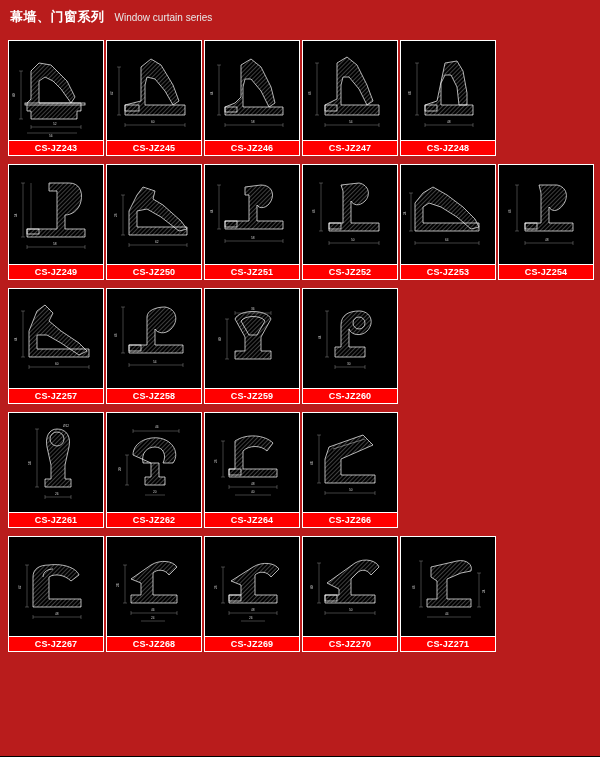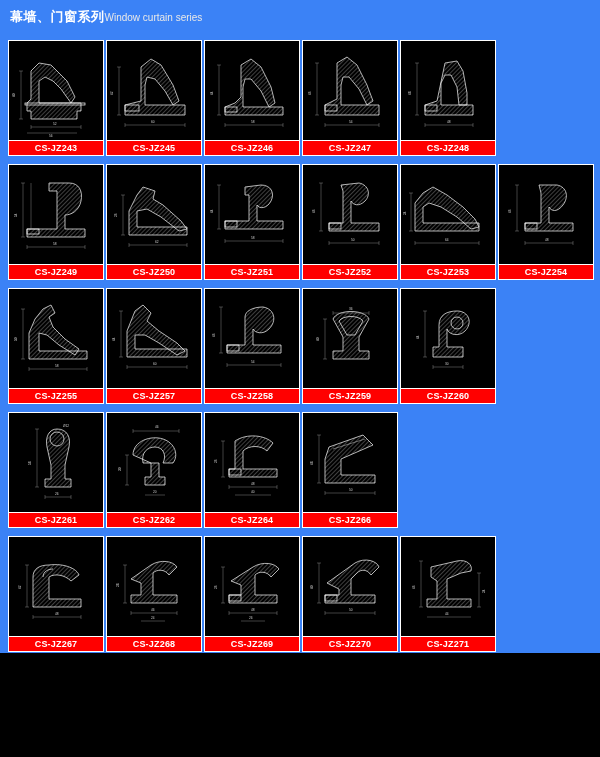--- a/index.html
+++ b/index.html
@@ -4,38 +4,39 @@
 <style>
   html,body{margin:0;padding:0;}
   body{
     width:600px;height:757px;
     background:#000;
     font-family:"Liberation Sans", sans-serif;
     overflow:hidden;
   }
   #page{
     position:relative;
-    width:600px;height:653px;
-    background:#3b82f6;
+    width:600px;height:756px;
+    background:#b91c1c;
     box-sizing:border-box;
   }
   .header{
     display:flex;
     align-items:baseline;
     padding:8px 10px 6px 10px;
   }
   .header .cn{
     color:#ffffff;
     font-size:13px;
     font-weight:bold;
     letter-spacing:0.5px;
   }
   .header .en{
     color:#e8e8e8;
     font-size:10px;
+    margin-left:10px;
     font-weight:normal;
   }
   .rows{
     padding:8px 8px;
   }
   .row{
     margin-bottom:8px;
   }
   .cells{
     display:flex;
@@ -392,45 +393,20 @@
           </div>
           <div class="label">CS-JZ254</div>
         </div>
 
       </div>
     </div>
 
     <div class="row">
       <div class="cells">
 
-        <div class="cell">
-          <div class="fig">
-            <svg viewBox="0 0 96 100" width="96" height="100">
-              <defs>
-                  <pattern id="h13" width="3" height="3" patternTransform="rotate(45)" patternUnits="userSpaceOnUse">
-                    <line x1="0" y1="0" x2="0" y2="3" stroke="#fff" stroke-width="0.5"></line>
-                  </pattern>
-                </defs>
-              <g stroke="#fff" fill="none" stroke-width="0.7">
-                <path d="M34 20 L42 16 L46 24 L40 28 L44 38 L56 50 L70 60 L66 66 L50 56 L38 46 L30 44 L30 62 L78 62 L78 70 L20 70 L20 44 L26 30 Z" fill="url(#h13)"></path>
-              </g>
-              <g stroke="#bbb" stroke-width="0.35" fill="none">
-                <line x1="14" y1="20" x2="14" y2="70"></line>
-                  <line x1="12" y1="20" x2="16" y2="20"></line>
-                  <line x1="12" y1="70" x2="16" y2="70"></line>
-                <line x1="20" y1="80" x2="78" y2="80"></line>
-                  <line x1="20" y1="78" x2="20" y2="82"></line>
-                  <line x1="78" y1="78" x2="78" y2="82"></line>
-              </g>
-              <text class="dimtxt" x="8" y="52" transform="rotate(-90 8,52)">50</text>
-              <text class="dimtxt" x="46" y="78">58</text>
-            </svg>
-          </div>
-          <div class="label">CS-JZ255</div>
-        </div>
 
 
         <div class="cell">
           <div class="fig">
             <svg viewBox="0 0 96 100" width="96" height="100">
               <defs>
                   <pattern id="h15" width="3" height="3" patternTransform="rotate(45)" patternUnits="userSpaceOnUse">
                     <line x1="0" y1="0" x2="0" y2="3" stroke="#fff" stroke-width="0.5"></line>
                   </pattern>
                 </defs>

